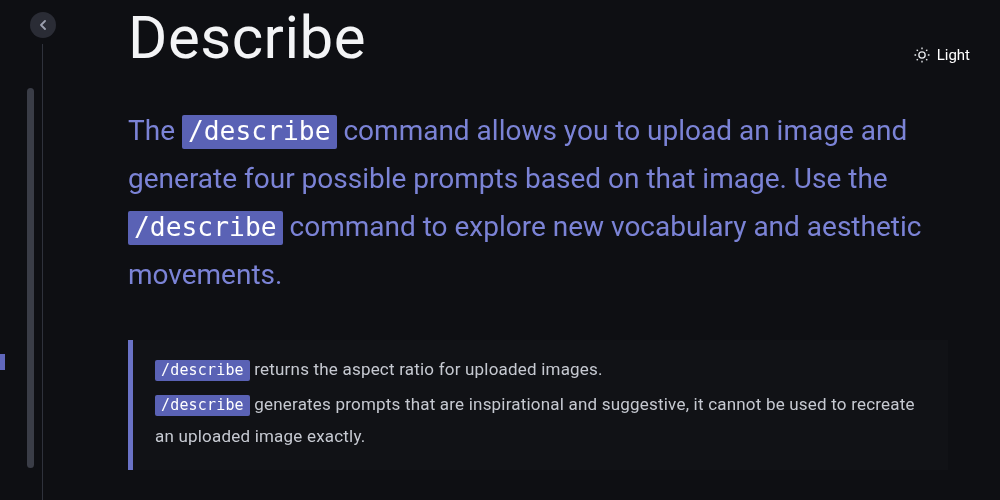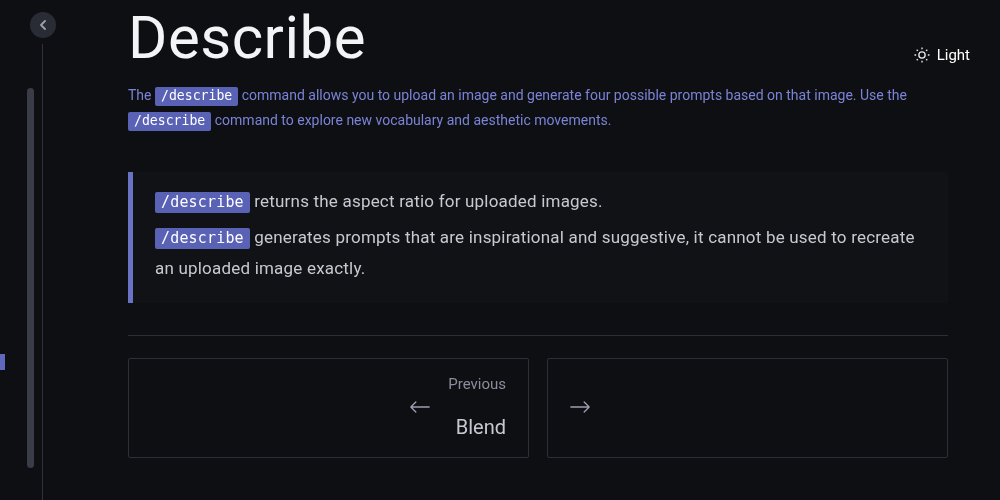--- a/index.html
+++ b/index.html
@@ -62,22 +62,22 @@
     left: 128px; right: 50px; top: 0; bottom: 0;
   }
   .page-title {
     font-size: 60px;
     font-weight: 400;
     color: #f3f4f6;
     margin-top: 2px;
     letter-spacing: 0.5px;
   }
   .intro {
-    margin-top: 10px;
-    font-size: 14px;
+    margin-top: 34px;
+    font-size: 28px;
     line-height: 1.72;
     color: #7b83d6;
     font-weight: 400;
     max-width: 820px;
   }
   .code {
     font-family: ui-monospace, SFMono-Regular, Menlo, Consolas, monospace;
     background: #5a62b5;
     color: #ffffff;
     padding: 1px 6px 3px 6px;

